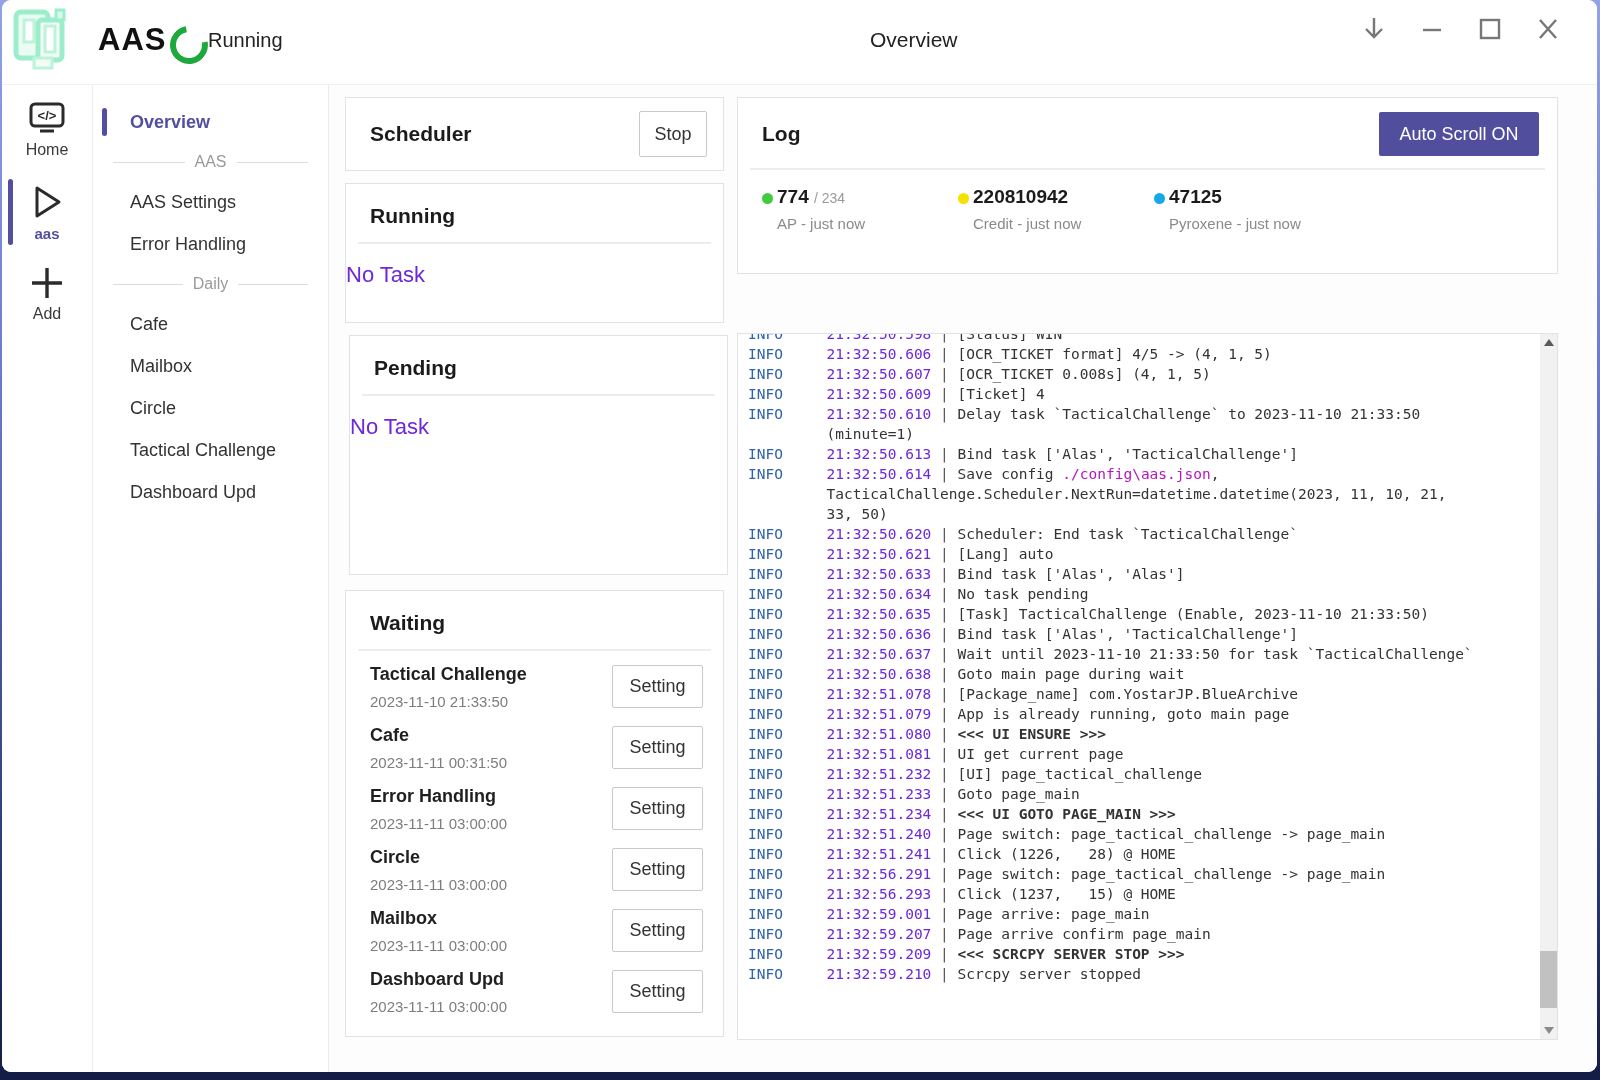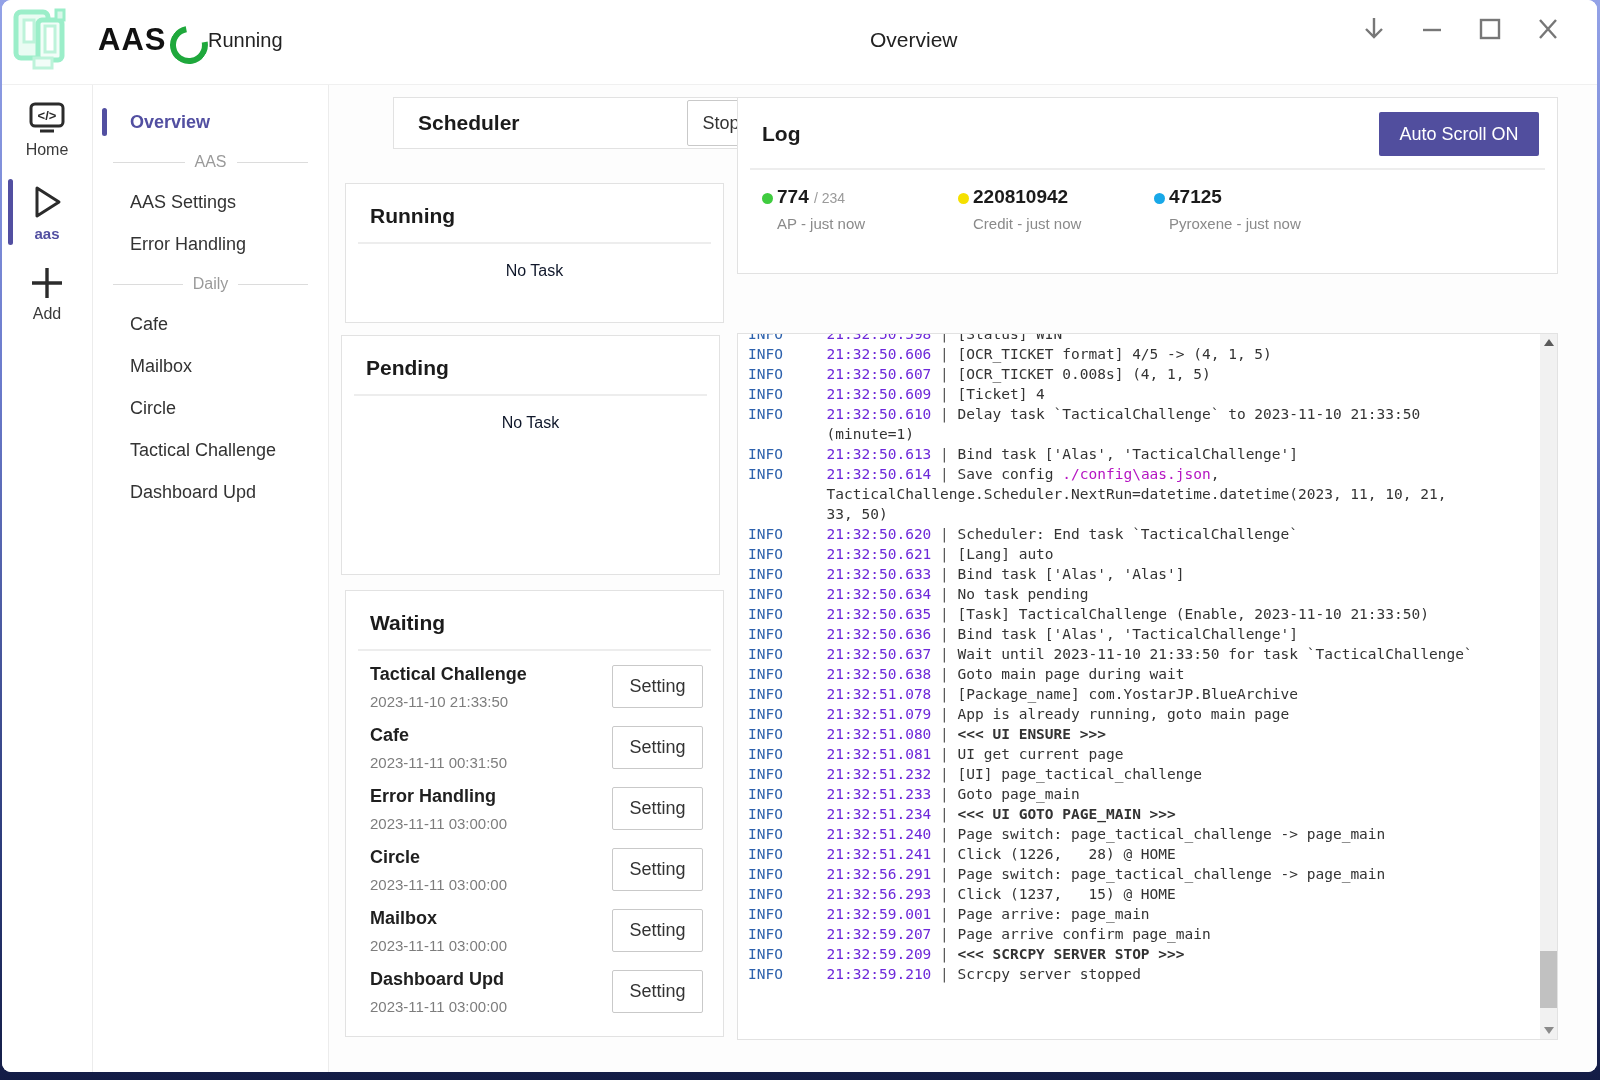--- a/index.html
+++ b/index.html
@@ -33,27 +33,27 @@
   .nav-item.selected{color:#524fa1;font-weight:bold;}
   .nav-item.selected .nbar{position:absolute;left:9px;top:7px;bottom:7px;width:5px;background:#524fa1;border-radius:3px;}
   .nav-divider{height:38px;display:flex;align-items:center;padding:0 10px;color:#9a9a9a;font-size:16px;}
   .nav-divider::before,.nav-divider::after{content:"";flex:1;height:1px;background:#dcdcdc;margin:0 10px;}
   
   .content{position:absolute;left:327px;top:85px;right:0;bottom:0;background:#fdfdfd;}
   .panel{position:absolute;background:#fff;border:1px solid #e2e2e2;box-sizing:border-box;}
   .panel-title{font-size:21px;font-weight:bold;color:#1b1b1b;}
   .hdiv{height:2px;background:#ededed;margin:0 12px;}
   .btn{background:#fff;border:1px solid #c9c9c9;border-radius:2px;font-size:18px;color:#333;font-family:"Liberation Sans",sans-serif;display:flex;align-items:center;justify-content:center;text-align:center;}
-  .no-task{text-align:center;color:#0f172a;font-size:16px;margin-top:18px;}
-  
-  .p-scheduler{left:16px;top:12px;width:379px;height:52px;display:flex;align-items:center;justify-content:space-between;padding:0 16px 0 24px;margin-left:48px;}
+  .no-task{text-align:left;color:#6d28d9;font-size:22px;margin-top:18px;}
+  
+  .p-scheduler{left:16px;top:12px;width:379px;height:74px;display:flex;align-items:center;justify-content:space-between;padding:0 16px 0 24px;}
   .stop-btn{width:68px;height:46px;}
   
   .p-running{left:16px;top:98px;width:379px;height:140px;}
-  .p-pending{left:12px;top:250px;width:379px;height:240px;}
+  .p-pending{left:20px;top:250px;width:379px;height:240px;}
   .p-body-title{margin:20px 0 14px 24px;}
   
   .p-waiting{left:16px;top:505px;width:379px;height:447px;}
   .wait-list{margin:6px 20px 0 24px;}
   .wait-row{height:61px;position:relative;}
   .wait-name{font-size:18px;font-weight:bold;color:#1f1f1f;padding-top:7px;}
   .wait-date{font-size:15px;color:#7d7d7d;padding-top:8px;}
   .setting-btn{position:absolute;right:0;top:8px;width:91px;height:43px;}
   
   .p-log{left:408px;top:12px;width:821px;height:177px;}

